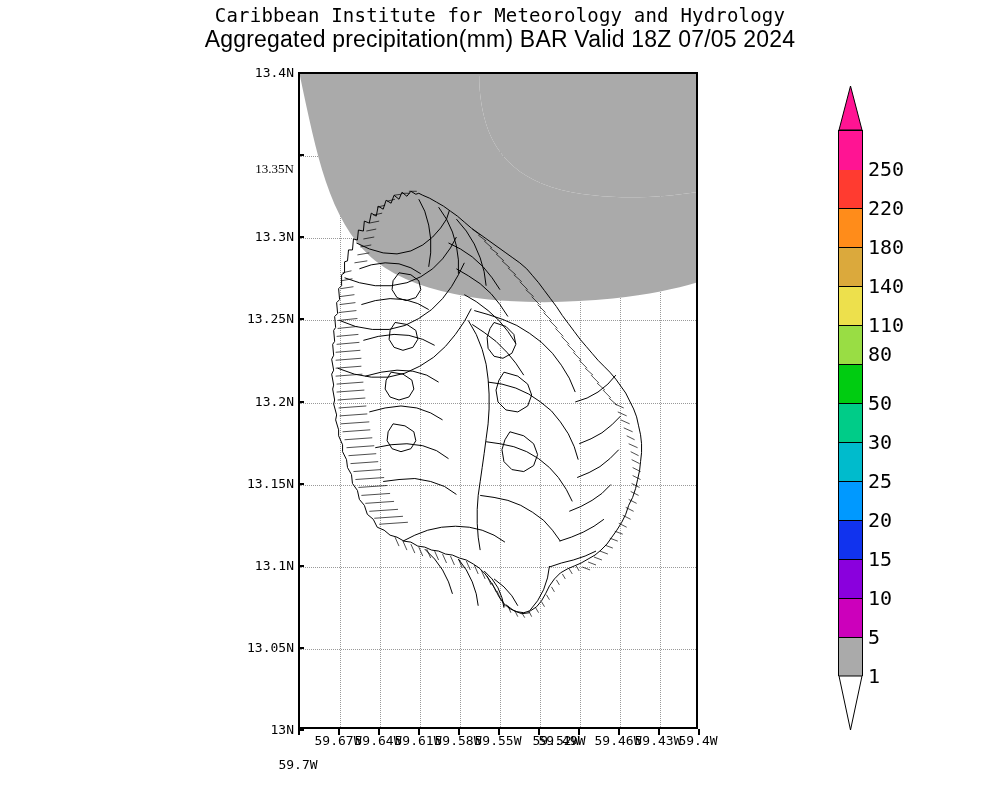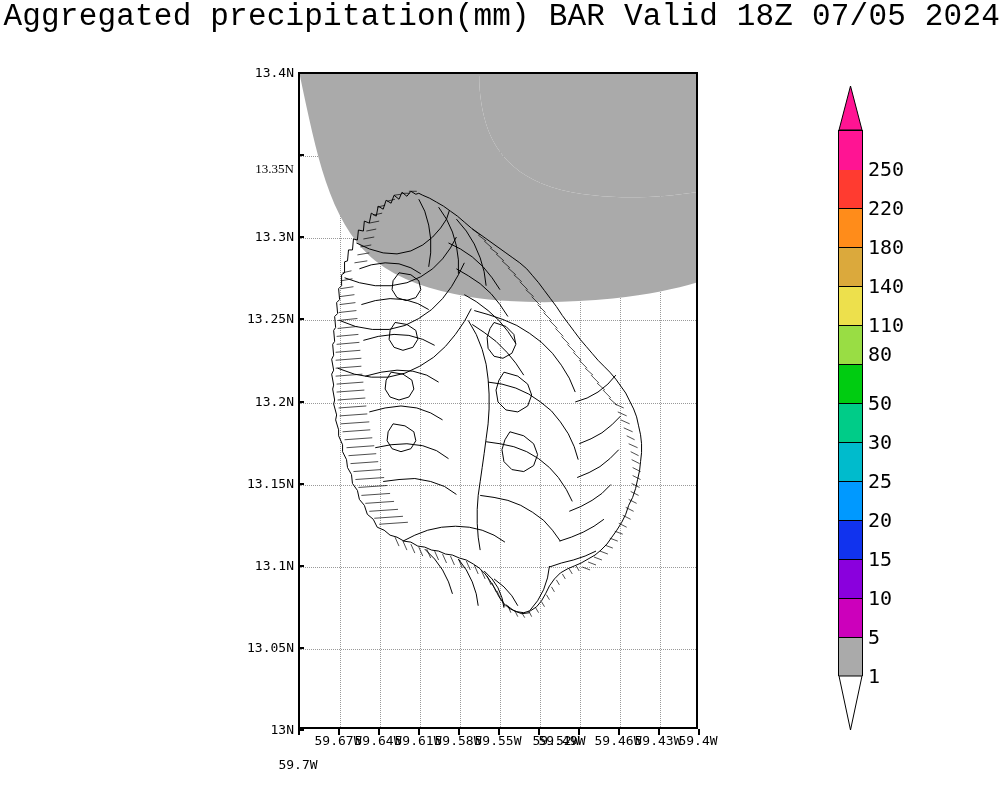--- a/index.html
+++ b/index.html
@@ -25,26 +25,25 @@
     text-align: center;
   }
   .title-line-1 {
     font-family: "DejaVu Sans Mono", monospace;
     font-size: 19px;
     letter-spacing: 0.2px;
     line-height: 22px;
     white-space: nowrap;
   }
   .title-line-2 {
-    font-family: Liberation Mono, monospace;
-    font-size: 31px;
+    font-family: Liberation Sans, sans-serif;
+    font-size: 23px;
     letter-spacing: 0.2px;
     line-height: 26px;
     white-space: nowrap;
-    text-align: right;
   }
 
   
   #plot-frame {
     position: absolute;
     left: 298px;
     top: 72px;
     width: 400px;
     height: 657px;
     border: 2px solid #000000;
@@ -166,20 +165,21 @@
     font-size: 20px;
     white-space: nowrap;
     transform: translateY(-50%);
     color: #000000;
   }
 </style>
 </head>
 <body>
 
 <div id="title-block">
+  <div class="title-line-1">Caribbean Institute for Meteorology and Hydrology</div>
   <div class="title-line-2">Aggregated precipitation(mm) BAR Valid 18Z 07/05 2024</div>
 </div>
 
 <div id="plot-frame">
 
   <div id="grid-layer">
       <div class="gridline-v" style="left: 40px;"></div>
       <div class="gridline-v" style="left: 80px;"></div>
       <div class="gridline-v" style="left: 120px;"></div>
       <div class="gridline-v" style="left: 160px;"></div>

